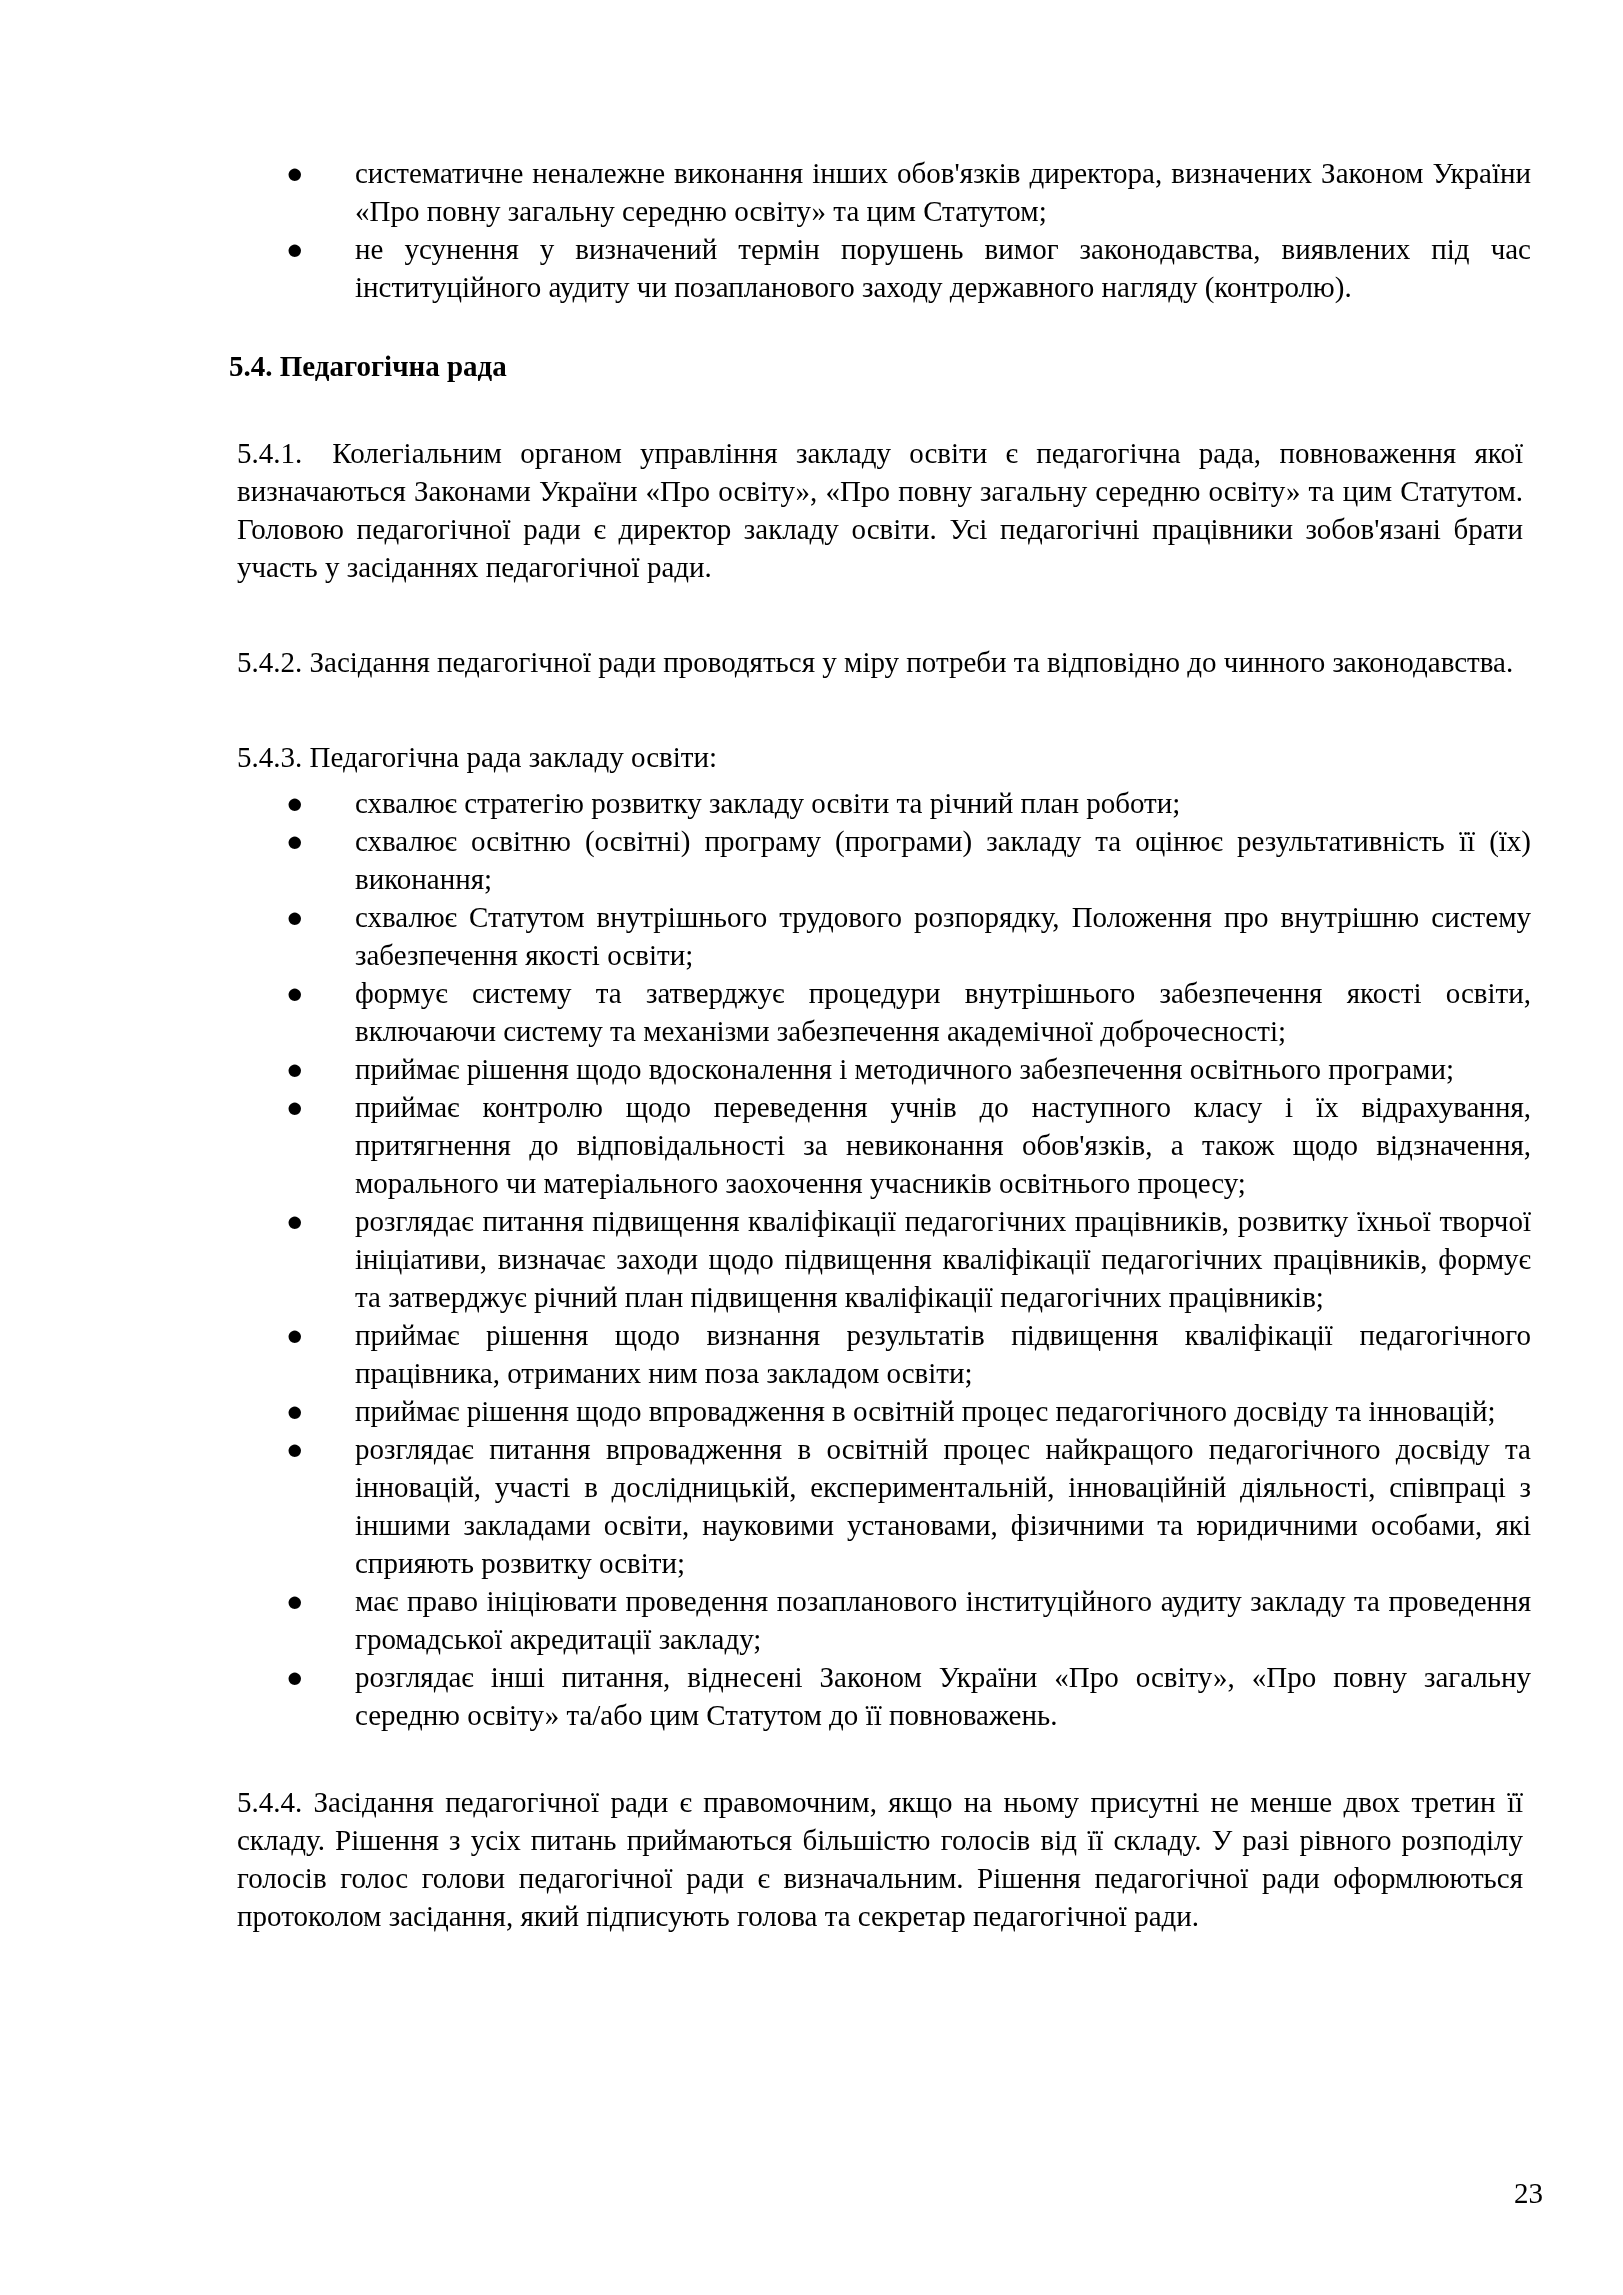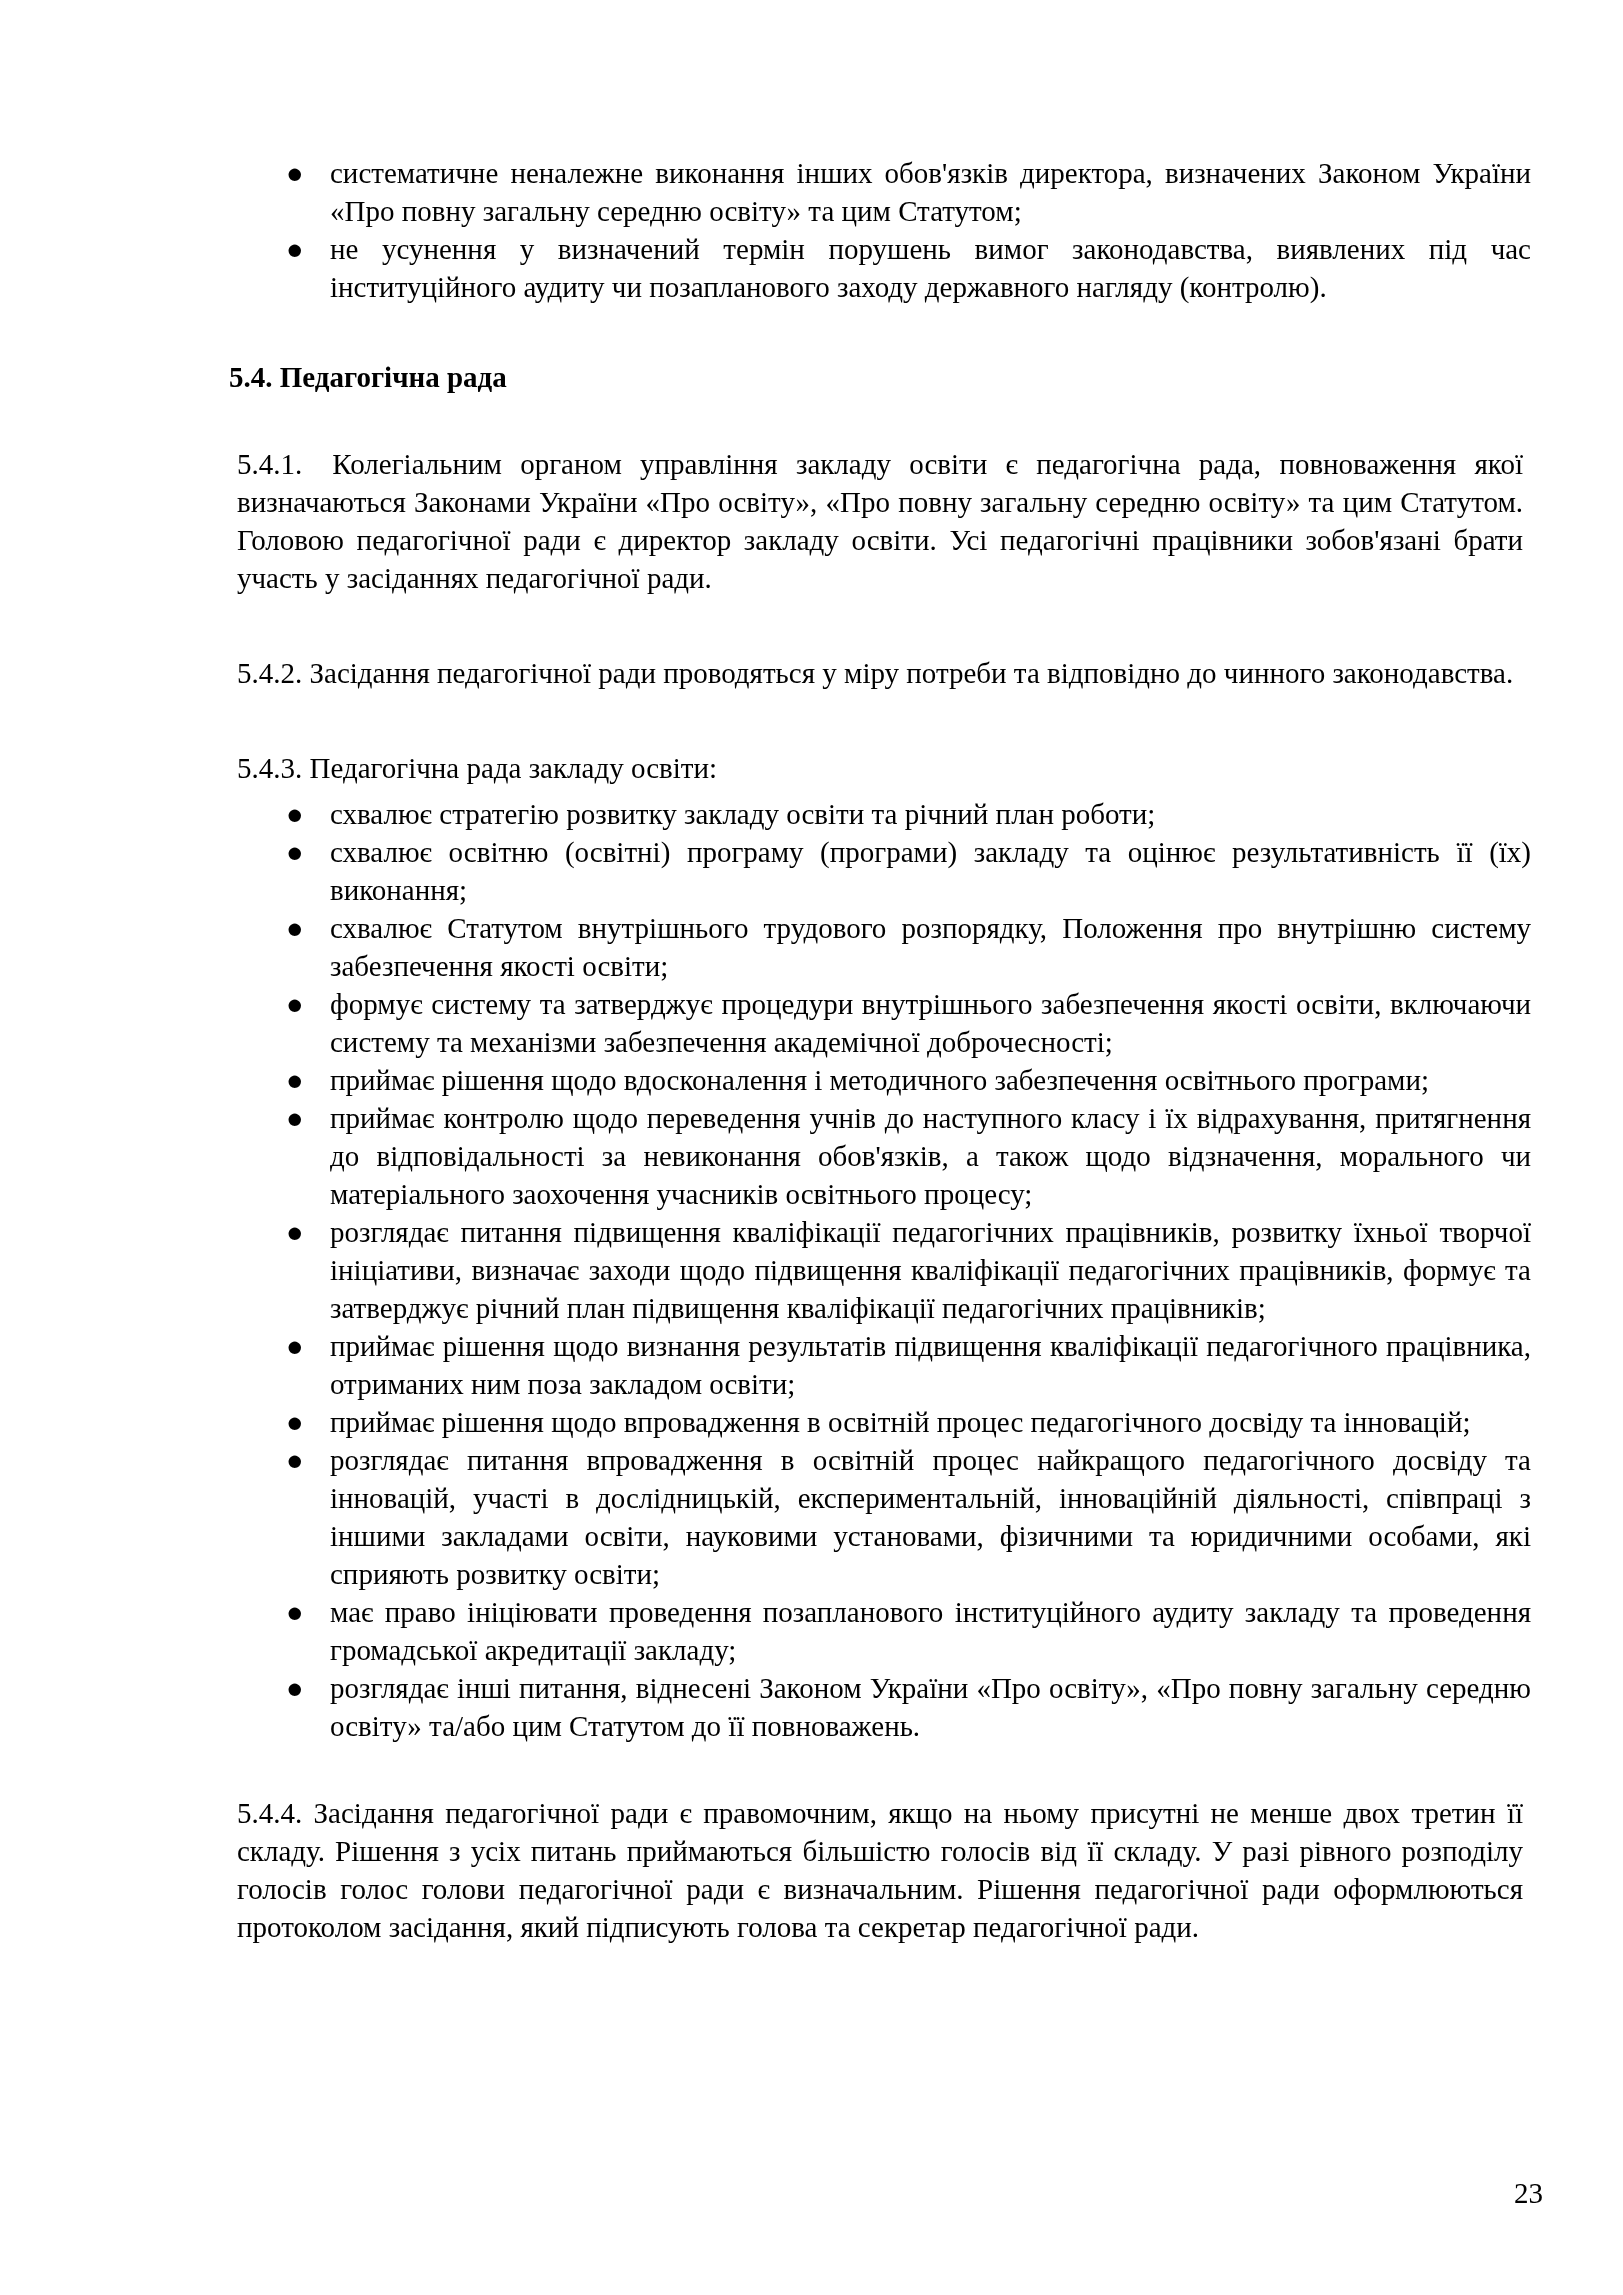--- a/index.html
+++ b/index.html
@@ -36,24 +36,25 @@
   .bullet-glyph {
     position: absolute;
     left: 56px;
     top: 0;
     width: 19.6px;
     text-align: center;
   }
   .bullet-text {
     display: block;
     text-align: justify;
+    margin-left: 25px;
   }
   .section-heading {
     font-weight: bold;
-    margin-top: 52px;
+    margin-top: 41px;
     margin-bottom: 0;
     font-size: 29px;
   }
   .para {
     text-align: justify;
     margin: 8px;
   }
   .gap {
     height: 41px;
   }

